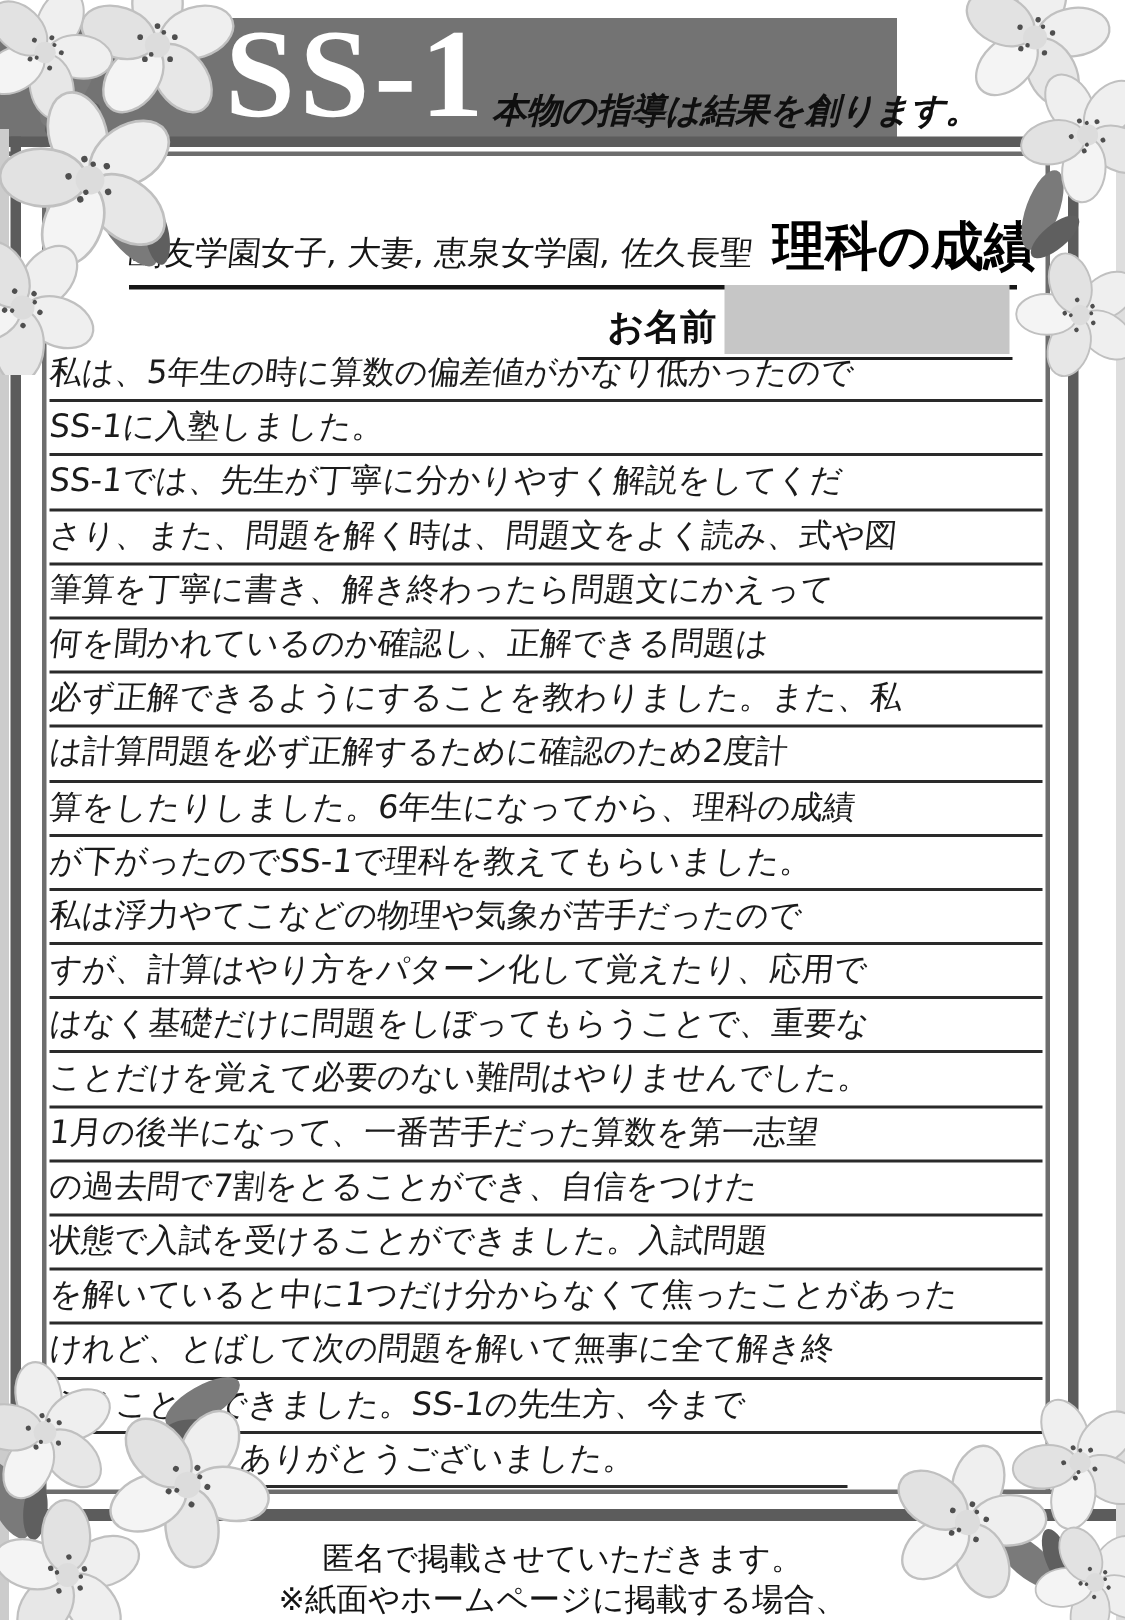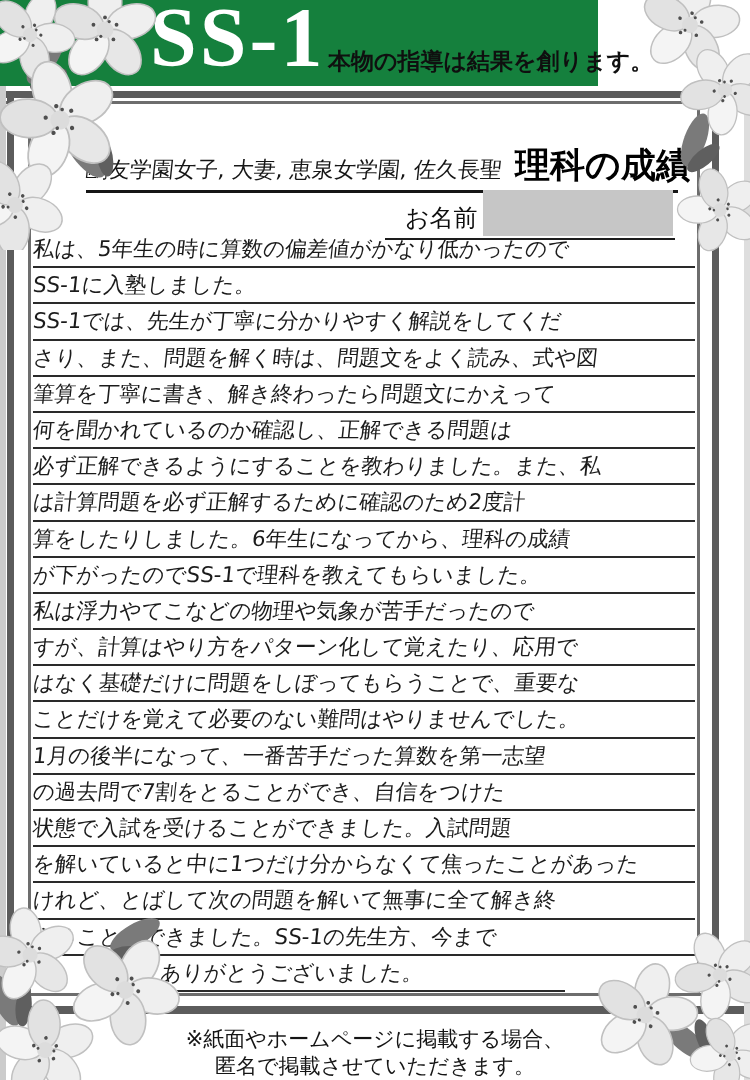--- a/index.html
+++ b/index.html
@@ -2,35 +2,35 @@
 <html><head>
 <meta charset="utf-8">
 <style>
   html,body { margin:0; padding:0; background:#ffffff; }
   .page {
     position:relative; width:750px; height:1080px; overflow:hidden;
     background:#ffffff; font-family:"DejaVu Sans", sans-serif;
   }
 
   
-  .header-band { position:absolute; left:0; top:0; width:598px; height:86px; background:#15803d; }
+  .header-band { position:absolute; left:0; top:12px; width:598px; height:86px; background:#737373; }
   .logo {
     position:absolute; left:150px; top:-10px; height:96px;
     font-family:"Liberation Serif", serif; font-weight:bold;
     font-size:84px; line-height:96px; color:#ffffff; letter-spacing:3px;
   }
   .tagline {
     position:absolute; left:328px; top:13px;
     font-family:"Liberation Serif", serif; font-size:23px; color:#262626; letter-spacing:1px;
     white-space:nowrap;
   }
   .tagline .muted { color:#d3d3d3; }
   .slogan {
     position:absolute; left:328px; top:46px; font-size:23px; font-weight:bold;
-    color:#0f0f0f; white-space:nowrap;
+    color:#0f0f0f; white-space:nowrap;font-style:italic;
   }
 
   
   .h-rule { position:absolute; left:0; width:750px; }
   .rule-top-thick    { top:91px;   height:7px; background:#5c5c5c; }
   .rule-top-thin     { top:101px;  height:3px; background:#6d6d6d; }
   .rule-bottom-thin  { top:993px;  height:3px; background:#6d6d6d; }
   .rule-bottom-thick { top:1006px; height:8px; background:#5c5c5c; }
   .v-bar { position:absolute; }
   .bar-left-thick  { left:7px;   top:91px;  width:7px; height:923px; background:#5c5c5c; }
@@ -52,21 +52,21 @@
   .pass-label {
     display:inline-block; margin-left:8px; font-size:35px; font-weight:bold;
     color:#000000; vertical-align:baseline;
   }
 
   
   .name-row {
     position:absolute; left:385px; top:190px; width:290px; height:48px;
     border-bottom:2px solid #1d1d1d;
   }
-  .name-label { position:absolute; left:20px; bottom:4px; font-size:24px; font-weight:normal; color:#0e0e0e; }
+  .name-label { position:absolute; left:20px; bottom:4px; font-size:24px; font-weight:bold; color:#0e0e0e; }
   .redaction-box { position:absolute; right:2px; top:0px; width:190px; height:46px; background:#c6c6c6; }
 
   
   .ruled { position:absolute; left:33px; top:232px; width:662px; }
   .line {
     height:34.2px; line-height:33px; border-bottom:2px solid #2a2a2a;
     font-size:21.5px; color:#1b1b1b; white-space:nowrap; overflow:visible;
   }
   .line .hand { display:inline-block; transform:skewX(-6deg); }
   .line.short { width:470px; margin-left:62px; }
@@ -161,22 +161,22 @@
     <div class="line"><span class="hand">1月の後半になって、一番苦手だった算数を第一志望</span></div>
     <div class="line"><span class="hand">の過去問で7割をとることができ、自信をつけた</span></div>
     <div class="line"><span class="hand">状態で入試を受けることができました。入試問題</span></div>
     <div class="line"><span class="hand">を解いていると中に1つだけ分からなくて焦ったことがあった</span></div>
     <div class="line"><span class="hand">けれど、とばして次の問題を解いて無事に全て解き終</span></div>
     <div class="line"><span class="hand">えることができました。SS-1の先生方、今まで</span></div>
     <div class="line short"><span class="hand">本当にありがとうございました。</span></div>
   </div>
 
   <div class="footer">
+    <div>匿名で掲載させていただきます。</div>
     <div>※紙面やホームページに掲載する場合、</div>
-    <div>匿名で掲載させていただきます。</div>
   </div>
 
   <svg class="blossoms bl-tl" width="200" height="260">
     <use href="#leaf" transform="translate(55,70) rotate(35)"></use>
     <use href="#leaf" transform="translate(95,165) rotate(-40)"></use>
     <use href="#blossom" transform="translate(115,40) scale(1.05)"></use>
     <use href="#blossom" transform="translate(40,45) rotate(25) scale(0.9)"></use>
     <use href="#blossom" transform="translate(70,130) rotate(-15) scale(1.2)"></use>
     <use href="#blossom" transform="translate(25,215) rotate(40) scale(1.0)"></use>
   </svg>

